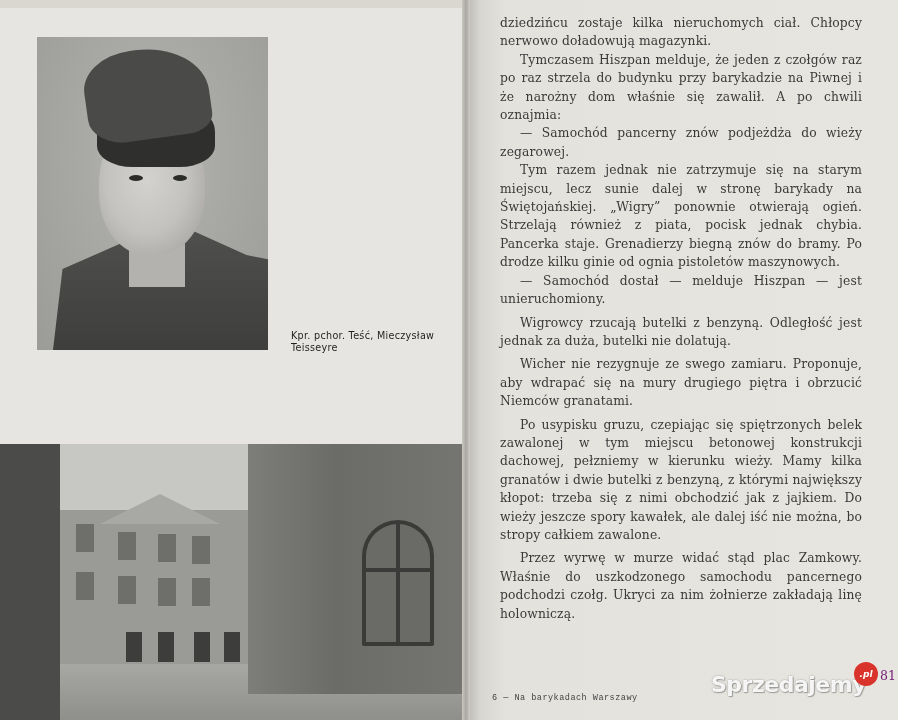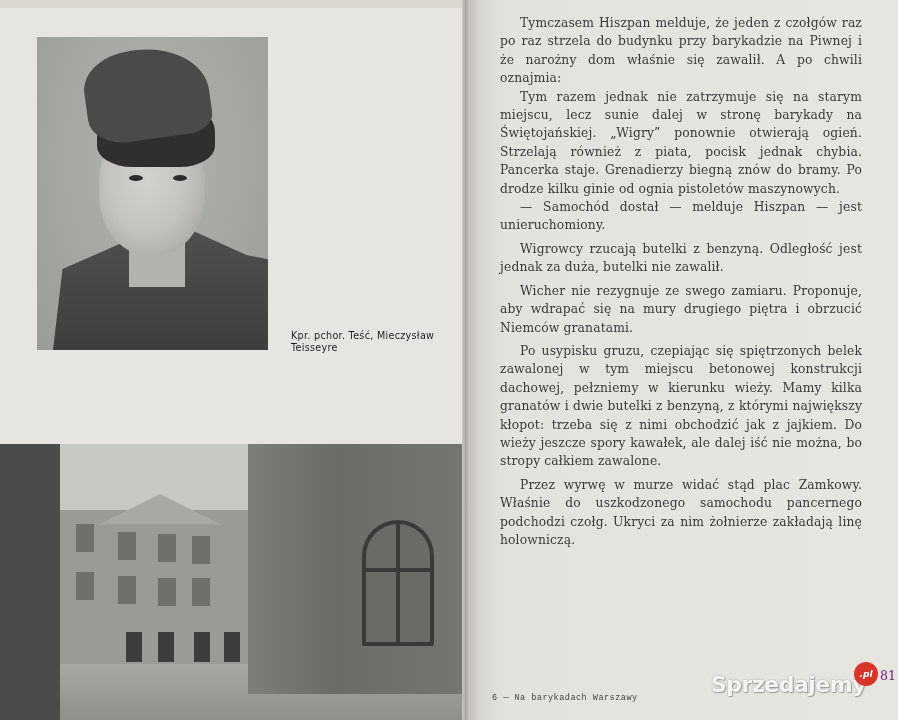--- a/index.html
+++ b/index.html
@@ -166,24 +166,26 @@
     <div class="tower"></div>
     <div class="arch-window"></div>
     <div class="left-wall"></div>
   </div>
 </div>
 
 <div class="right-page"></div>
 <div class="gutter"></div>
 
 <div class="text-col">
+  <p class="cont">dziedzińcu zostaje kilka nieruchomych ciał. Chłopcy nerwowo doładowują magazynki.</p>
   <p>Tymczasem Hiszpan melduje, że jeden z czołgów raz po raz strzela do budynku przy barykadzie na Piwnej i że narożny dom właśnie się zawalił. A po chwili oznajmia:</p>
+  <p>— Samochód pancerny znów podjeżdża do wieży zegarowej.</p>
   <p>Tym razem jednak nie zatrzymuje się na starym miejscu, lecz sunie dalej w stronę barykady na Świętojańskiej. „Wigry” ponownie otwierają ogień. Strzelają również z piata, pocisk jednak chybia. Pancerka staje. Grenadierzy biegną znów do bramy. Po drodze kilku ginie od ognia pistoletów maszynowych.</p>
   <p>— Samochód dostał — melduje Hiszpan — jest unieruchomiony.</p>
-  <p class="gap">Wigrowcy rzucają butelki z benzyną. Odległość jest jednak za duża, butelki nie zawalił.</p>
+  <p class="gap">Wigrowcy rzucają butelki z benzyną. Odległość jest jednak za duża, butelki nie dolatują.</p>
   <p class="gap">Wicher nie rezygnuje ze swego zamiaru. Proponuje, aby wdrapać się na mury drugiego piętra i obrzucić Niemców granatami.</p>
   <p class="gap">Po usypisku gruzu, czepiając się spiętrzonych belek zawalonej w tym miejscu betonowej konstrukcji dachowej, pełzniemy w kierunku wieży. Mamy kilka granatów i dwie butelki z benzyną, z którymi największy kłopot: trzeba się z nimi obchodzić jak z jajkiem. Do wieży jeszcze spory kawałek, ale dalej iść nie można, bo stropy całkiem zawalone.</p>
   <p class="gap">Przez wyrwę w murze widać stąd plac Zamkowy. Właśnie do uszkodzonego samochodu pancernego podchodzi czołg. Ukryci za nim żołnierze zakładają linę holowniczą.</p>
 </div>
 
 <div class="footer">6 — Na barykadach Warszawy</div>
 <div class="page-num">81</div>
 
 <div class="watermark">Sprzedajemy</div>
 <div class="wm-badge">.pl</div>

